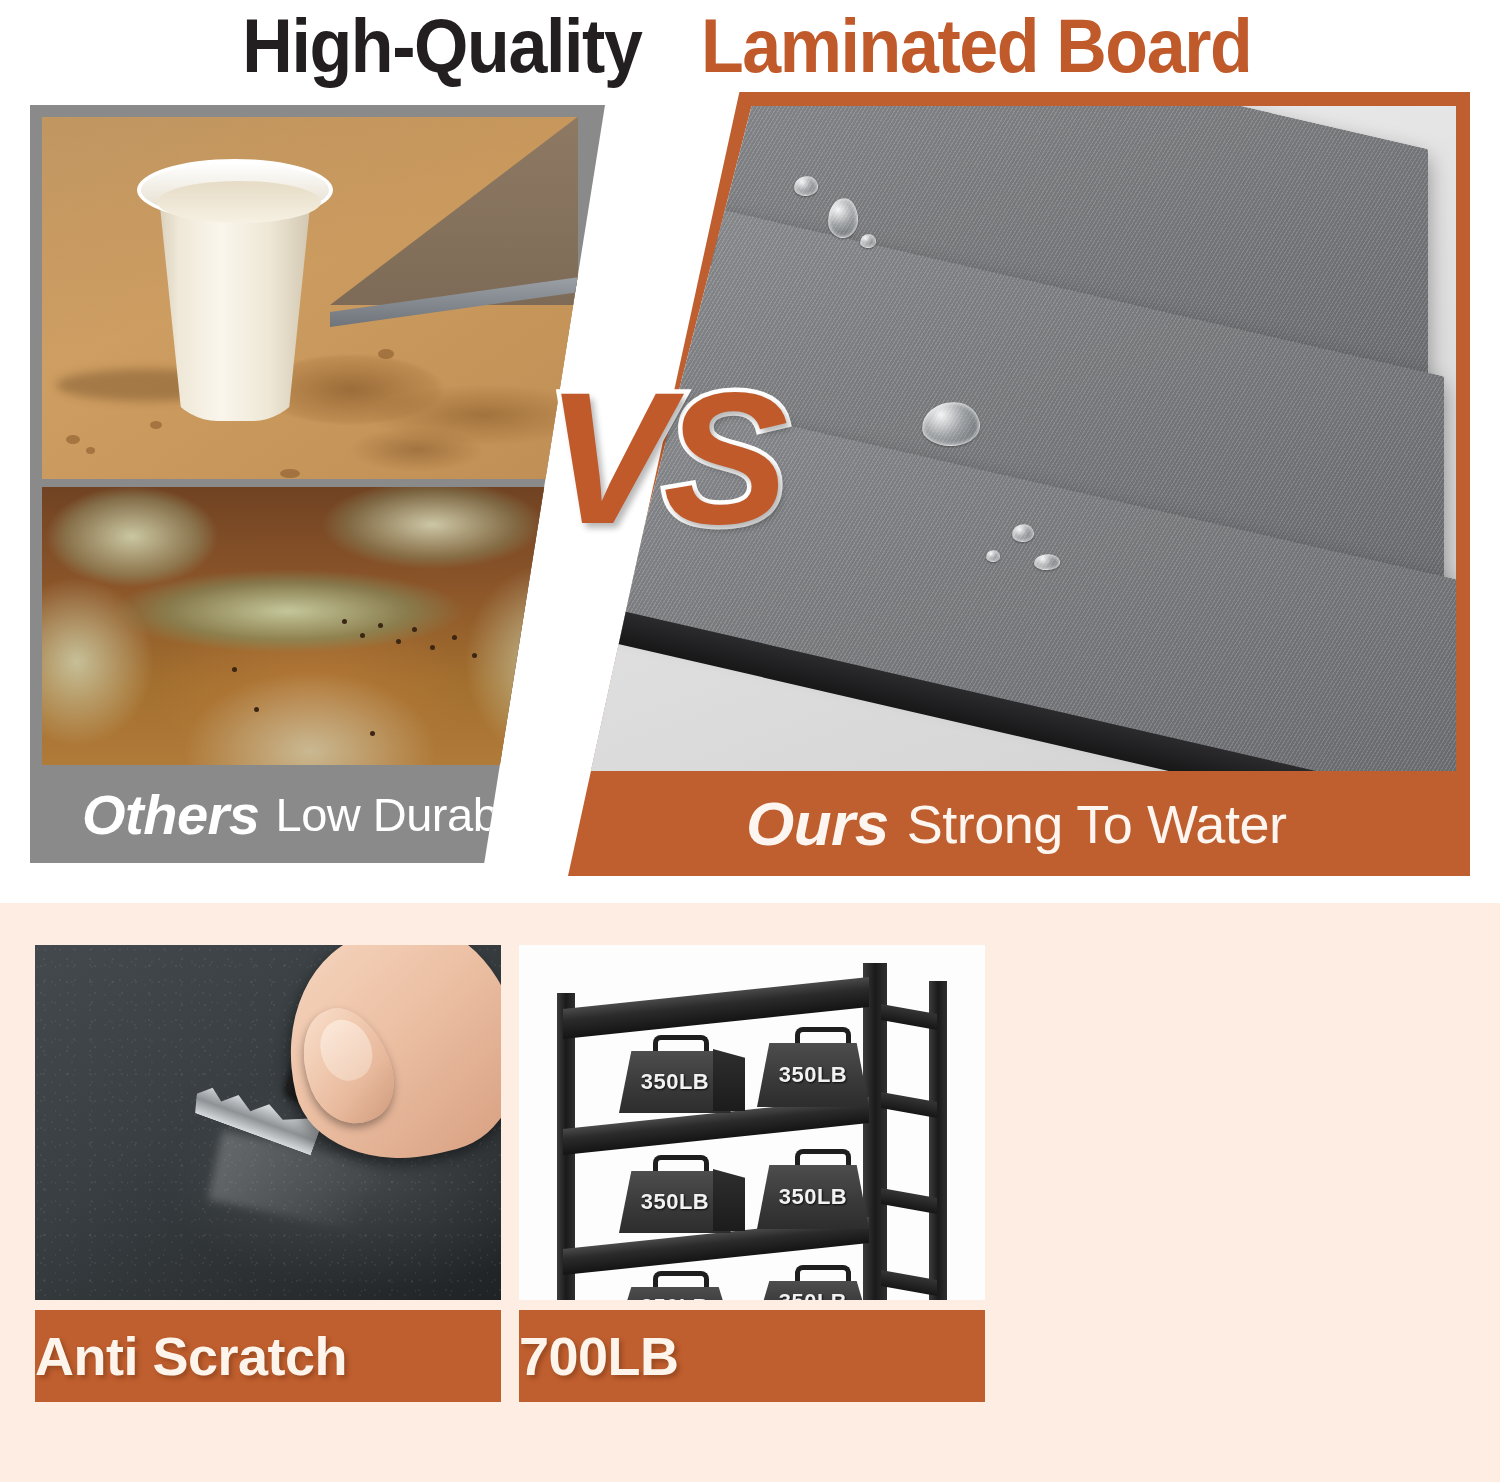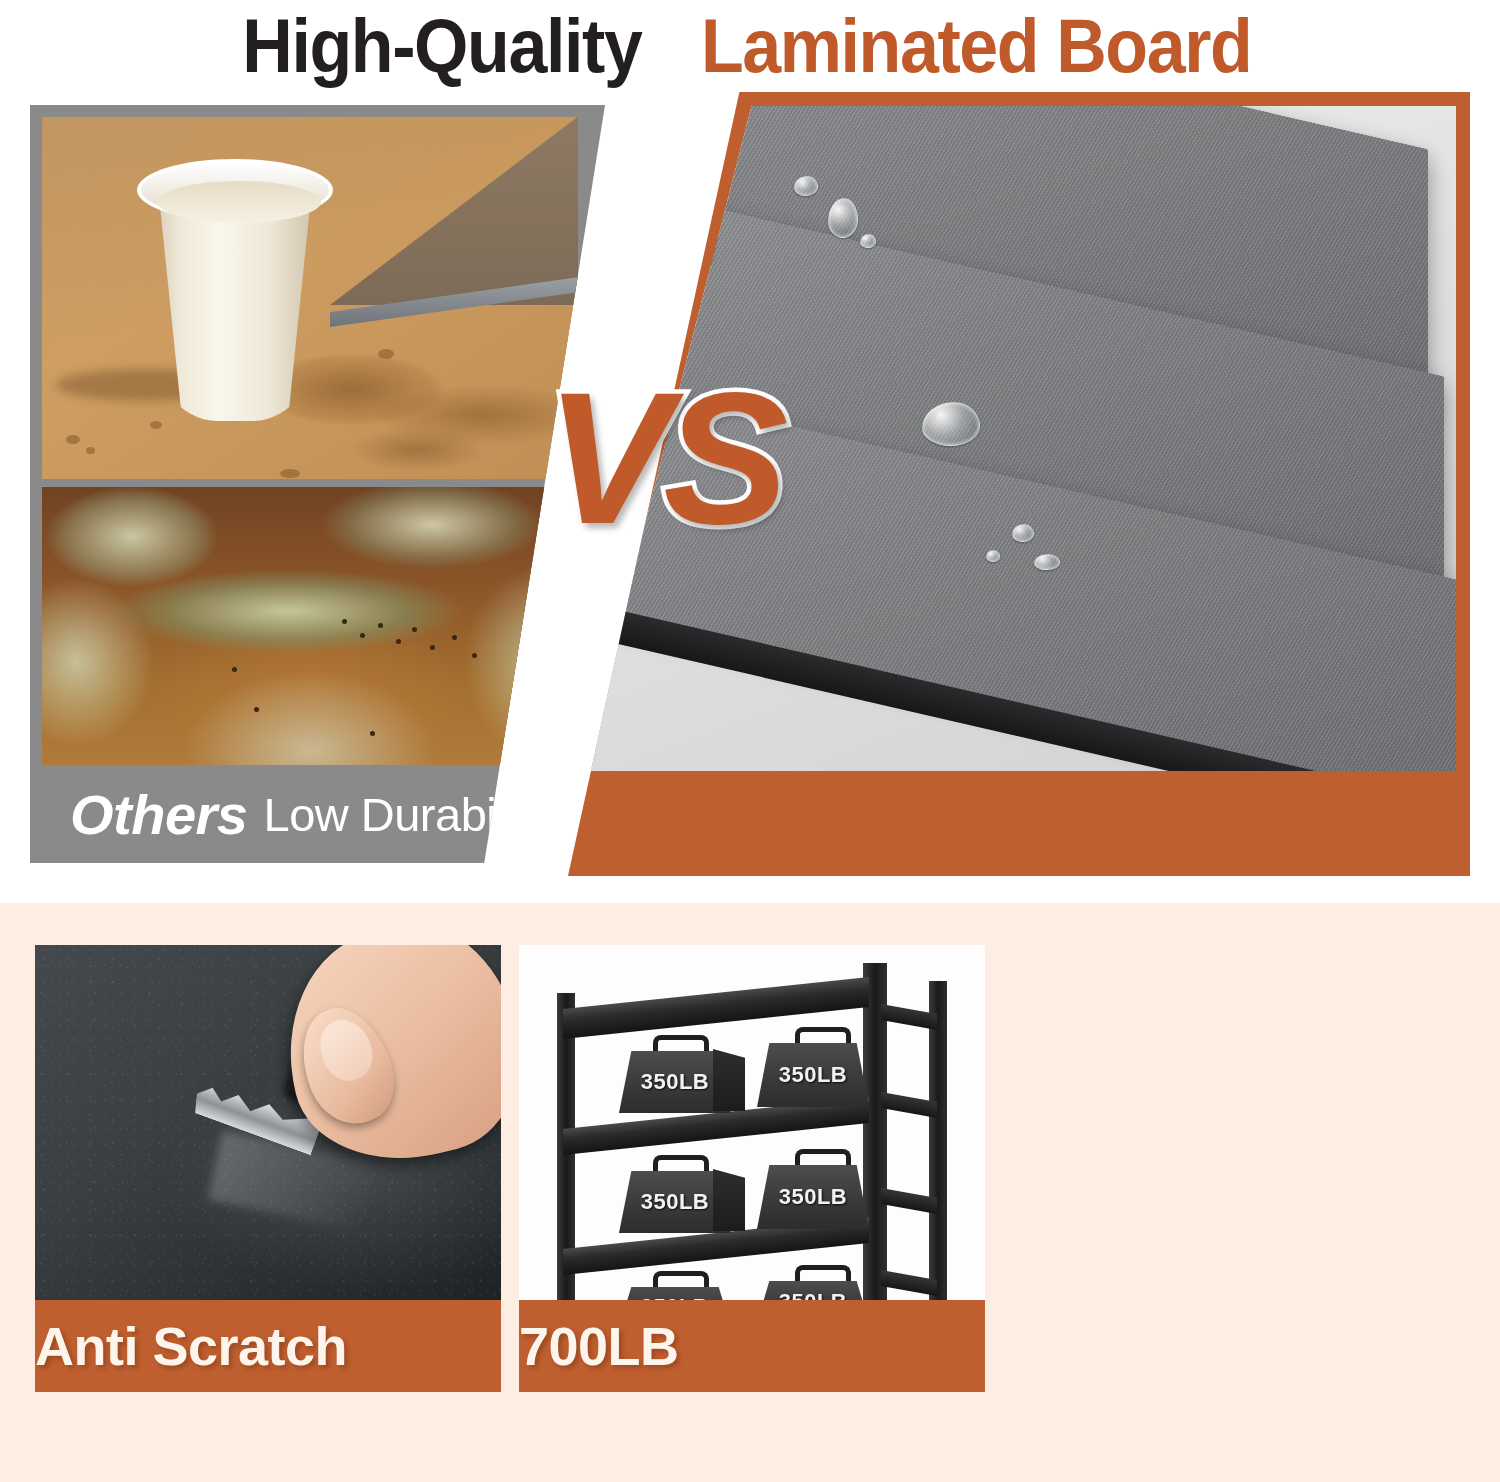--- a/index.html
+++ b/index.html
@@ -162,21 +162,21 @@
     border-radius: 50%;
     background: #3b2513;
   }
 
   .others-bar {
     position: absolute;
     left: 0; top: 660px;
     width: 560px; height: 98px;
     display: flex;
     align-items: center;
-    padding-left: 40px;
+    padding-left: 52px;
     gap: 16px;
   }
   .others-bar .b-strong {
     font-size: 56px;
     font-weight: 700;
     font-style: italic;
     color: #ffffff;
     letter-spacing: -0.5px;
   }
   .others-bar .b-light {
@@ -283,20 +283,21 @@
     position: absolute;
     left: 35px; top: 42px;
     width: 1432px;
     display: flex;
     gap: 18px;
   }
   .feature {
     width: 466px;
     display: flex;
     flex-direction: column;
+    gap: 10px;
   }
   .feature-photo {
     width: 100%;
     height: 355px;
     overflow: hidden;
     position: relative;
   }
   .feature-cap {
     height: 92px;
     background: #BF5E2E;
@@ -570,20 +571,24 @@
         <div class="drop" style="left:212px;top:70px;width:24px;height:20px;"></div>
         <div class="drop" style="left:246px;top:92px;width:30px;height:40px;"></div>
         <div class="drop" style="left:278px;top:128px;width:16px;height:14px;"></div>
         <div class="drop" style="left:340px;top:296px;width:58px;height:44px;"></div>
         <div class="drop" style="left:430px;top:418px;width:22px;height:18px;"></div>
         <div class="drop" style="left:404px;top:444px;width:14px;height:12px;"></div>
         <div class="drop" style="left:452px;top:448px;width:26px;height:16px;"></div>
       </div>
     </div>
 
+    <div class="ours-bar">
+      <span class="b-strong">Ours</span>
+      <span class="b-light">Strong To Water</span>
+    </div>
   </div>
 
   <div class="vs-badge">
     <span class="vs-text">VS</span>
   </div>
 </div>
 
 <div class="features">
   <div class="feature-grid">
 

